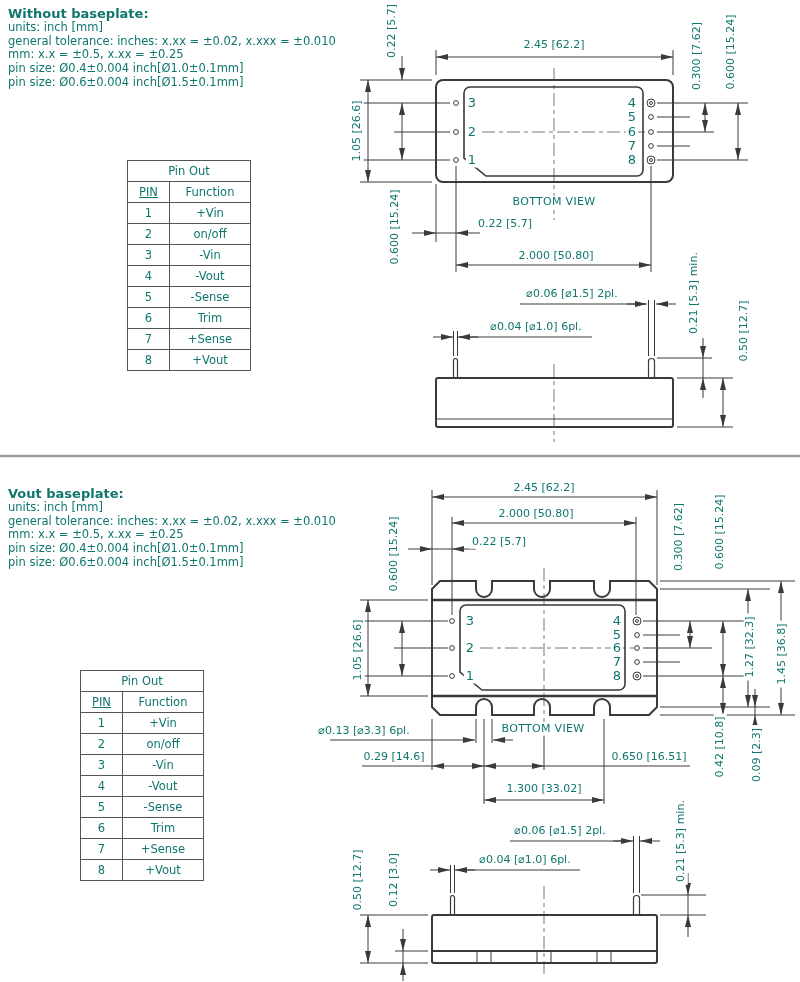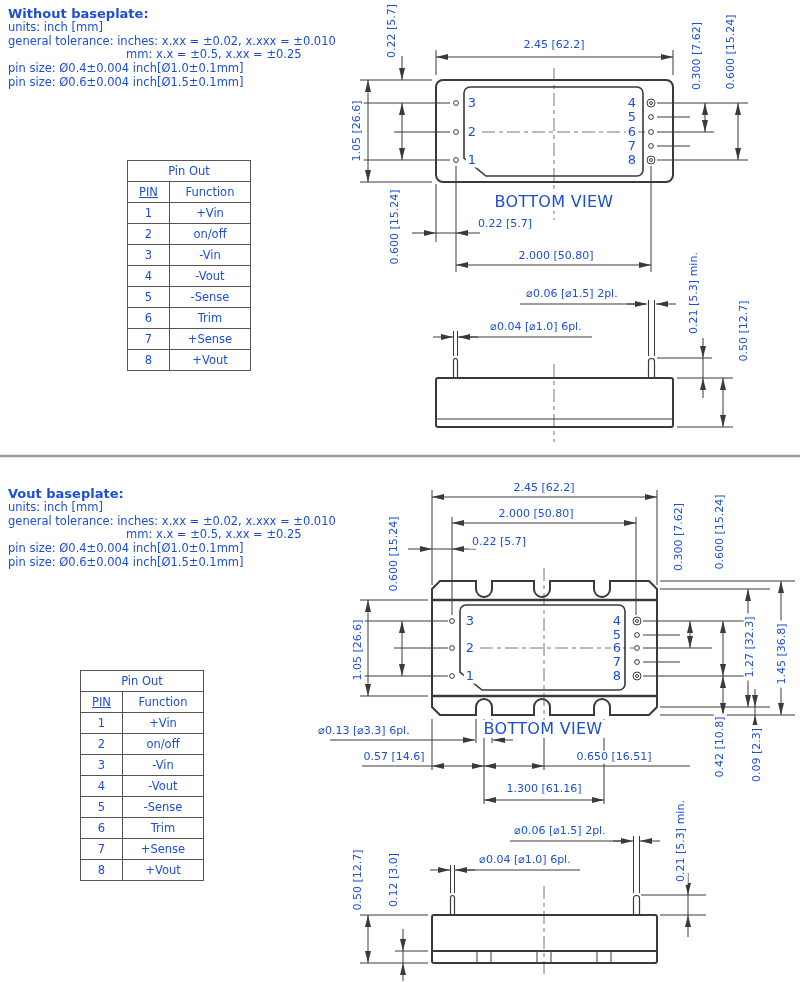--- a/index.html
+++ b/index.html
@@ -1,25 +1,25 @@
 <!DOCTYPE html>
 <html><head>
 <meta charset="utf-8">
 <style>
   html,body{margin:0;padding:0;background:#fff;}
   #canvas{position:relative;width:800px;height:982px;background:#ffffff;overflow:hidden;
-          font-family:"DejaVu Sans",sans-serif;color:#1d4ed8;}
+          font-family:"DejaVu Sans",sans-serif;color:#0f766e;}
   svg.linework{position:absolute;left:0;top:0;}
   .info{position:absolute;font-size:11.5px;line-height:13.8px;white-space:nowrap;}
   .info .hdr{font-weight:bold;font-size:13px;}
-  .info .ind{margin-left:118px;}
+  .info .ind{}
   .lbl,.lblv,.view-label,.pnum{position:absolute;white-space:nowrap;transform:translate(-50%,-50%);
        font-size:11px;line-height:1.15;background:#fff;padding:0 3px;}
   .lblv{transform:translate(-50%,-50%) rotate(-90deg);}
-  .view-label{font-size:16px;letter-spacing:.3px;padding:0 5px;}
+  .view-label{font-size:11px;letter-spacing:.3px;padding:0 5px;}
   .pnum{font-size:13px;padding:0 2px;}
   table.pintable{position:absolute;border-collapse:collapse;font-size:11.5px;background:#fff;}
   table.pintable td{border:1px solid #555;text-align:center;padding:0;height:20px;}
   table.pintable .c1{width:41px;text-decoration:underline;}
   table.pintable .c2{width:80px;}
   table.pintable .title td{height:20px;}
 </style>
 </head>
 <body>
 
@@ -363,22 +363,22 @@
   <div class="lblv" style="left:394px;top:554px;">0.600 [15.24]</div>
   <div class="lblv" style="left:358px;top:650px;">1.05 [26.6]</div>
   <div class="lblv" style="left:679px;top:537px;">0.300 [7.62]</div>
   <div class="lblv" style="left:720px;top:532px;">0.600 [15.24]</div>
   <div class="lblv" style="left:750px;top:647px;">1.27 [32.3]</div>
   <div class="lblv" style="left:782px;top:654px;">1.45 [36.8]</div>
   <div class="lblv" style="left:720px;top:747px;">0.42 [10.8]</div>
   <div class="lblv" style="left:757px;top:755px;">0.09 [2.3]</div>
   <div class="view-label" style="left:543px;top:729px;">BOTTOM VIEW</div>
   <div class="lbl" style="left:364px;top:731px;">⌀0.13 [⌀3.3] 6pl.</div>
-  <div class="lbl" style="left:394px;top:757px;">0.57 [14.6]</div>
-  <div class="lbl" style="left:614px;top:757px;">0.650 [16.51]</div>
-  <div class="lbl" style="left:544px;top:789px;">1.300 [61.16]</div>
+  <div class="lbl" style="left:394px;top:757px;">0.29 [14.6]</div>
+  <div class="lbl" style="left:649px;top:757px;">0.650 [16.51]</div>
+  <div class="lbl" style="left:544px;top:789px;">1.300 [33.02]</div>
   <div class="lbl" style="left:560px;top:831px;">⌀0.06 [⌀1.5] 2pl.</div>
   <div class="lbl" style="left:525px;top:860px;">⌀0.04 [⌀1.0] 6pl.</div>
   <div class="lblv" style="left:358px;top:880px;">0.50 [12.7]</div>
   <div class="lblv" style="left:394px;top:880px;">0.12 [3.0]</div>
   <div class="lblv" style="left:681px;top:841px;">0.21 [5.3] min.</div>
 
 </div>
 
 </body></html>

